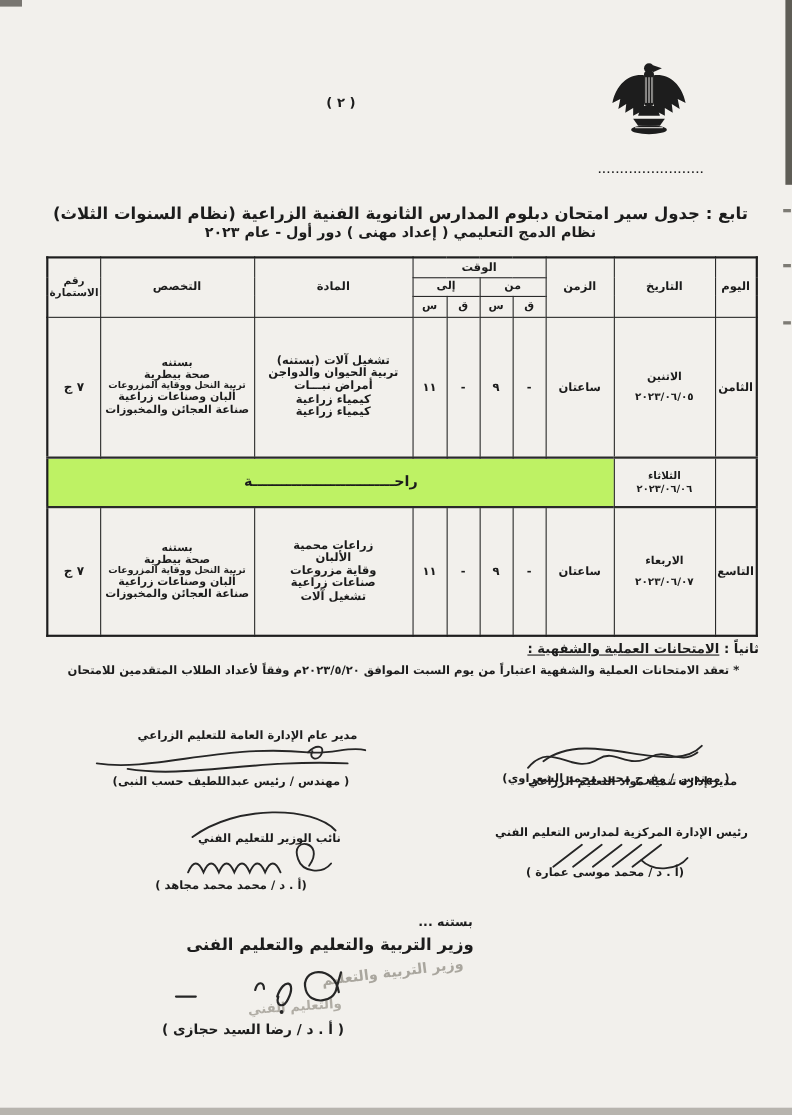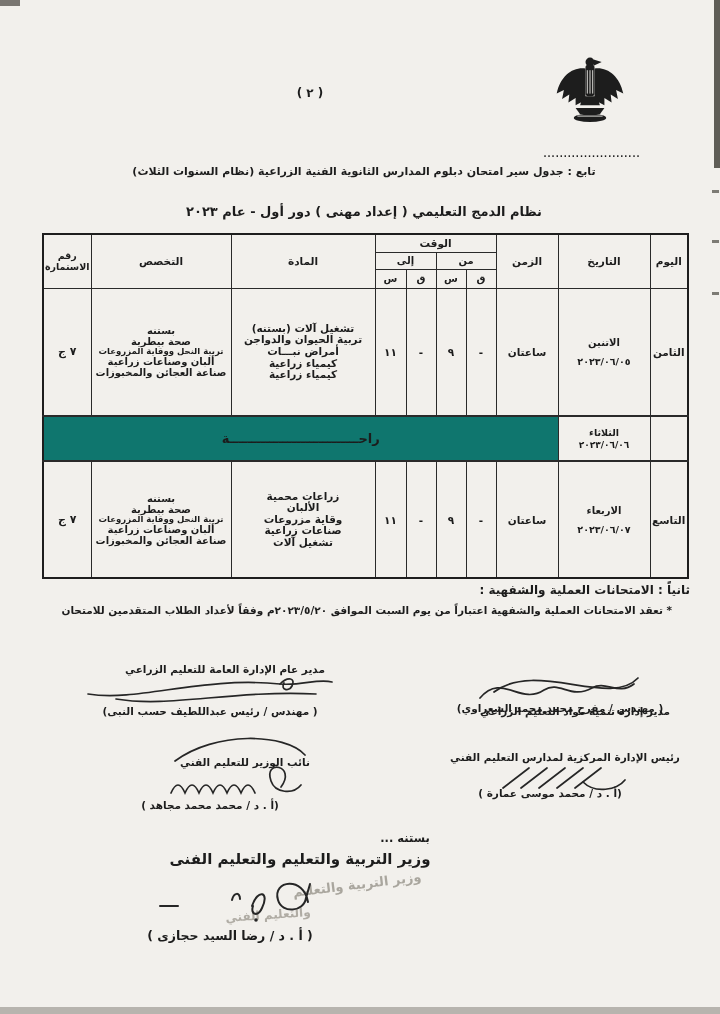--- a/index.html
+++ b/index.html
@@ -19,21 +19,21 @@
   .corner-mark{left:0;top:0;width:20px;height:6px;background:#5a5852;opacity:.8;}
   .bottom-strip{left:0;bottom:0;width:720px;height:7px;background:#b7b4ae;}
 
   
   .emblem{left:549px;top:54px;width:82px;height:72px;}
   .letterhead-text{left:480px;top:128px;width:224px;text-align:center;font-size:8px;line-height:10px;font-weight:bold;}
   .letterhead-dots{left:480px;top:150px;width:224px;text-align:center;font-size:8px;letter-spacing:1px;font-weight:bold;}
   .page-number{left:270px;top:86px;width:80px;text-align:center;font-size:12px;font-weight:bold;}
 
   
-  .title1{left:36px;top:165px;width:656px;font-size:11px;}
+  .title1{left:36px;top:185px;width:656px;font-size:15px;}
   .title2{left:36px;top:204px;width:656px;font-size:13px;}
 
   
   table.sched{
     position:absolute;left:42px;top:233px;border-collapse:collapse;table-layout:fixed;
     direction:rtl;border:2.5px solid #1e1e1e;background:transparent;
   }
   table.sched td{border:1.3px solid #2a2a2a;padding:0;text-align:center;vertical-align:middle;font-weight:bold;overflow:hidden;}
   tr.h-a{height:18px;} tr.h-b{height:17px;} tr.h-c{height:19px;}
   tr.r1{height:128px;} tr.rest{height:45px;} tr.r3{height:117px;}
@@ -43,26 +43,26 @@
   td.hd-bb{border-bottom-width:2.2px;}
   .wdate{display:flex;flex-direction:column;justify-content:center;gap:8px;height:100%;}
   .wdate .wd{font-size:10px;} .wdate .dt{font-size:9.5px;letter-spacing:.5px;}
   .rest .wdate{gap:2px;} .rest .wd{font-size:9.5px;} .rest .dt{font-size:9px;}
   td.dur{font-size:10.5px;} td.tv{font-size:10.5px;} td.dayc{font-size:10.5px;} td.formc{font-size:11px;}
   .cell-list{display:flex;flex-direction:column;justify-content:space-evenly;height:100%;}
   .cell-list div{line-height:1.1;}
   .subj-list div{font-size:10.5px;}
   .spec-list div{font-size:10px;}
   .spec-list div:nth-child(3){font-size:8.5px;}
-  td.rest-cell{background:#0f766e;font-size:13px;letter-spacing:1px;}
+  td.rest-cell{background:#bef264;font-size:13px;letter-spacing:1px;}
   tr.rest td{border-top-width:2px;border-bottom-width:2px;}
 
   
   .sec2-head{right:30px;top:583px;font-size:12px;}
-  .sec2-head .u{text-align:right;}
+  .sec2-head .u{text-decoration:underline;text-align:right;}
   .sec2-l1{right:48px;top:604px;width:640px;font-size:10.5px;}
   .sec2-l2{right:158px;top:624px;width:420px;font-size:10.5px;}
 
   
   .sig-title{font-size:10.5px;}
   .sig-name{font-size:10.5px;}
   .sig-svg{stroke:#262626;fill:none;stroke-width:1.7;stroke-linecap:round;}
   .rt-title{left:455px;top:657px;width:240px;margin-top:48px;}
   .rt-sig{left:470px;top:668px;width:185px;height:42px;}
   .rt-name{left:440px;top:702px;width:240px;}

